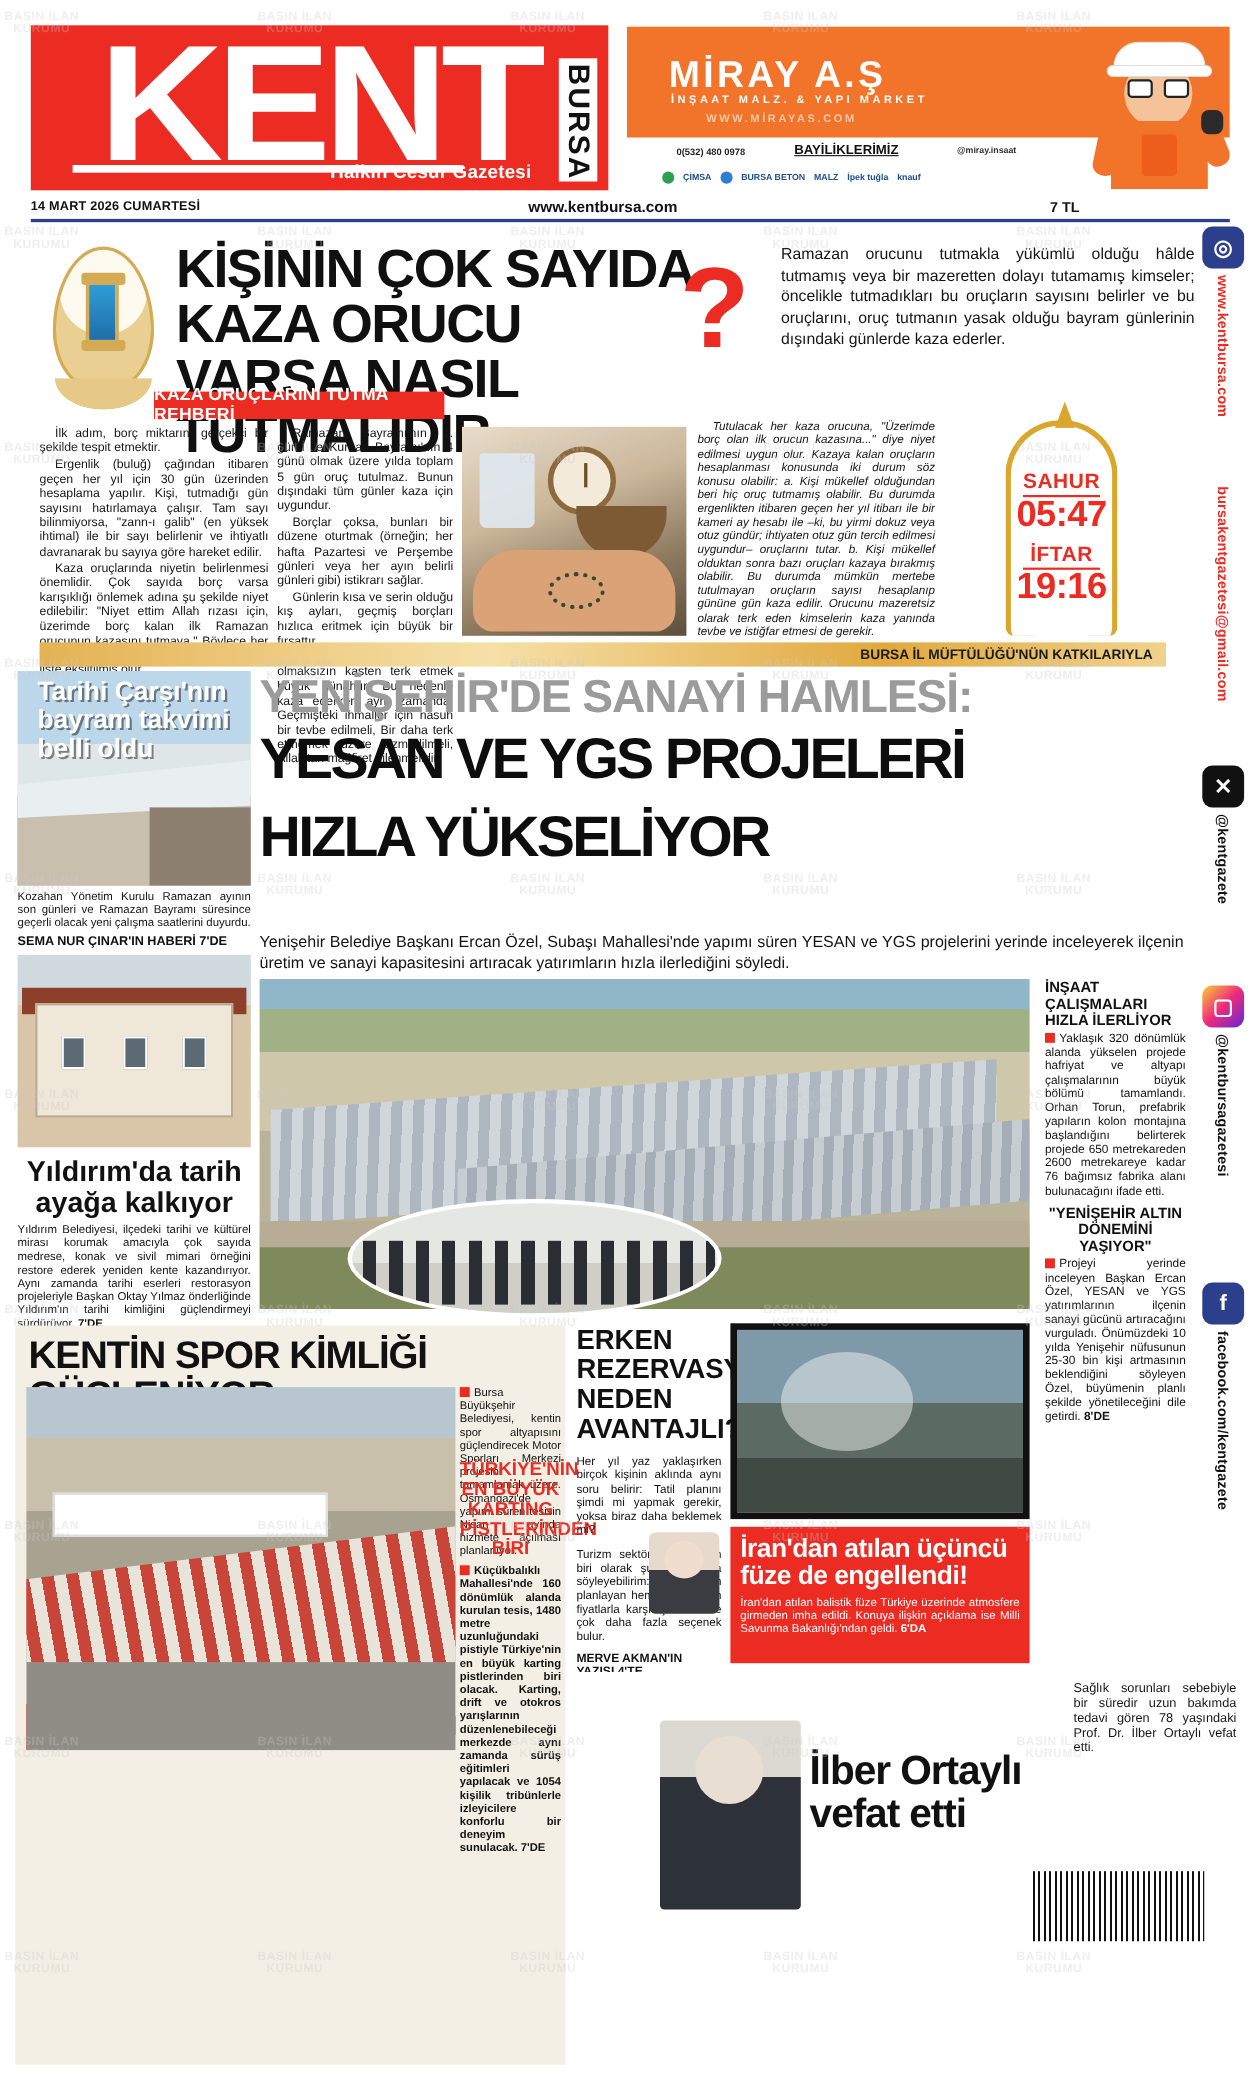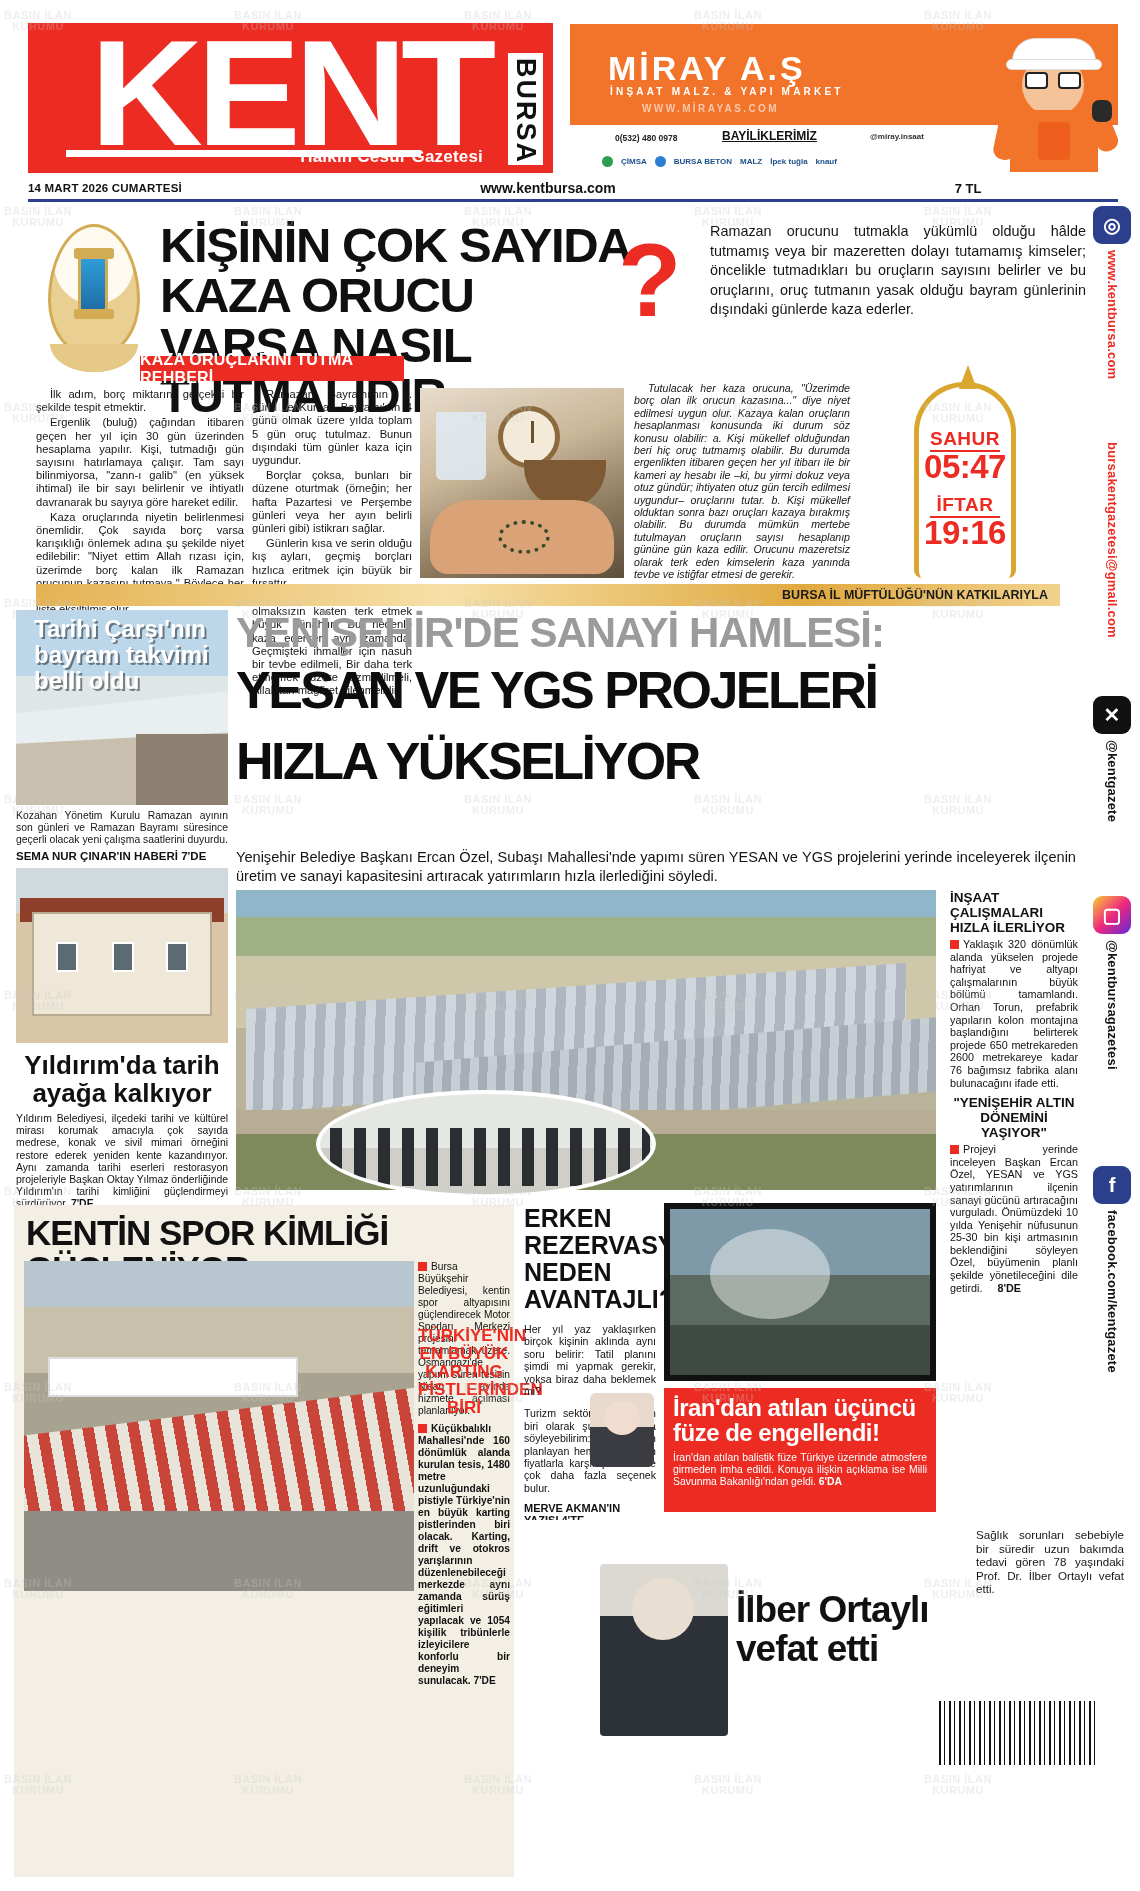--- a/index.html
+++ b/index.html
@@ -236,21 +236,21 @@
     background: linear-gradient(180deg,#e4e7e2 0 54%, #cfcfc8 54% 100%);
   }
   .mi-people { position:absolute; left:10px; top:34px; width:320px; height:58px;
                background: repeating-linear-gradient(90deg,#2a2e33 0 12px, transparent 12px 24px); }
 
   .ins-col { position:absolute; left:950px; top:890px; width:128px; }
   .ins-h { font-weight:700; font-size:13.5px; line-height:15px; color:#111; }
   .ins-h.center { text-align:center; }
   .ins-p { font-size:10.8px; line-height:12.6px; text-align:justify; margin-top:3px; }
   .ins-bullet { display:inline-block; width:9px; height:9px; background:#ec2b22; margin-right:4px; vertical-align:-1px;}
-  .ins-ref { font-weight:700;margin-left:12px; }
+  .ins-ref { font-weight:700; }
 
   
   .sports {
     position:absolute; left:14px; top:1205px; width:500px; height:672px;
     background:#f3efe4;
   }
   .sp-title {
     position:absolute; left:12px; top:10px; width:476px;
     font-weight:700; font-size:35px; line-height:36px; color:#111; letter-spacing:-1px;
   }

